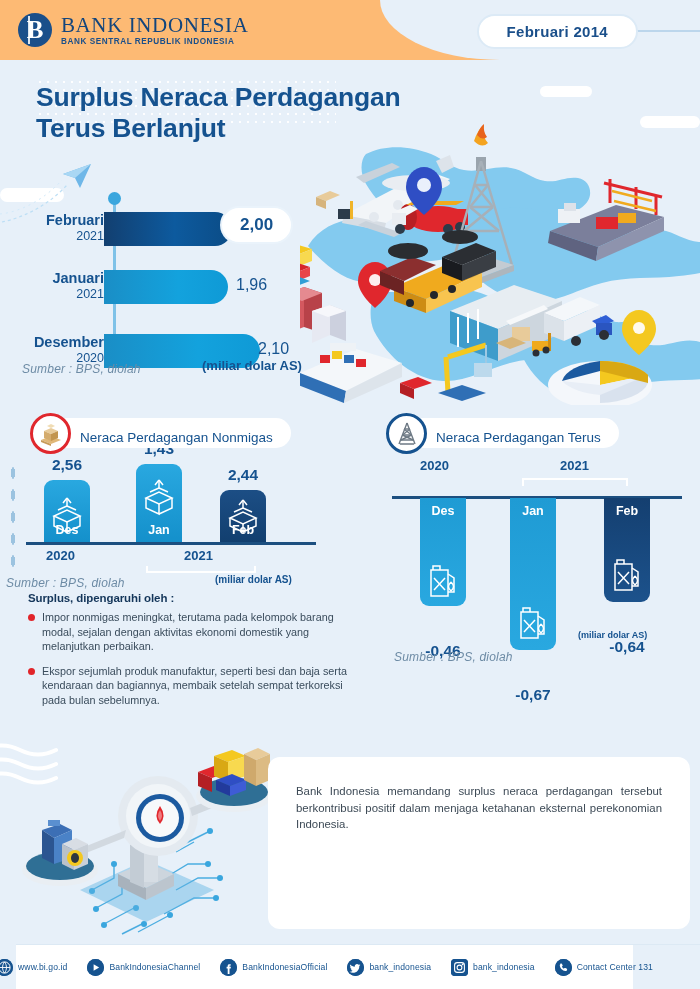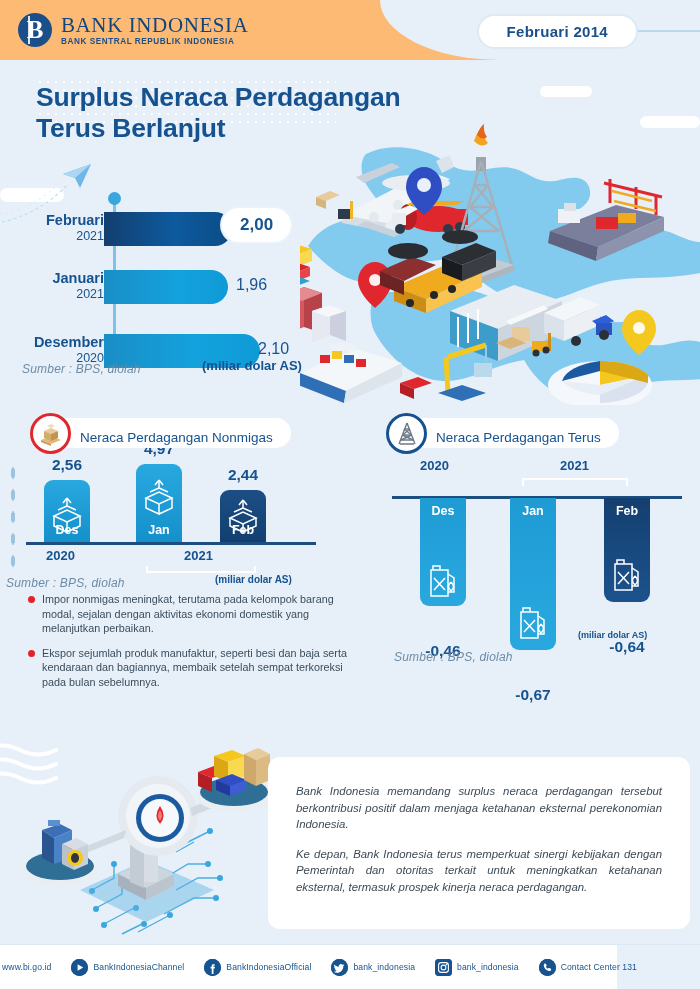--- a/index.html
+++ b/index.html
@@ -138,26 +138,26 @@
     font-size:10.8px; line-height:14.6px; color:#3a4c5c; }
   .bullets li:before{ content:""; position:absolute; left:0; top:4px; width:7px; height:7px;
     border-radius:50%; background:#e1242a; }
   .mg-note{ position:absolute; left:392px; top:680px; width:300px; z-index:6;
     font-size:10.8px; line-height:14.6px; color:#3a4c5c; }
 
   .stmt{
     position:absolute; left:268px; top:757px; width:422px; height:172px; z-index:10;
     background:#fff; border-radius:12px; padding:26px 28px;
   }
-  .stmt p{ font-size:11.4px; line-height:16.5px; color:#3d4a56; text-align:justify;font-style:italic; }
+  .stmt p{ font-size:11.4px; line-height:16.5px; color:#3d4a56; text-align:justify; }
   .stmt p + p{ margin-top:13px; }
 
   
   .footer{
-    position:absolute; left:0; bottom:0; width:617px; height:44px;
+    position:absolute; left:16px; bottom:0; width:617px; height:44px;
     background:#fff; z-index:30;
     display:flex; align-items:center; justify-content:center; gap:20px;
   }
   .footer:before{
     content:""; position:absolute; left:0; top:-1px; width:700px; height:1px; background:#dce9f4;
   }
   .fitem{ display:flex; align-items:center; gap:5px; }
   .fitem span.t{ font-size:8.6px; color:#16538f; letter-spacing:.1px; white-space:nowrap; }
   .ficon{ width:17px; height:17px; border-radius:50%; background:#16538f; position:relative;
      flex:0 0 auto; color:#fff; font-size:10px; line-height:17px; text-align:center; font-weight:700;}
@@ -462,21 +462,21 @@
             <path d="M36 30 L36 40 L23 46"></path>
             <path d="M14 24 L23 20 L23 12 M32 24 L23 20"></path>
             <path d="M23 12 L19 17 M23 12 L27 17"></path>
           </g>
         </svg>
         <div class="nmmon">Des</div>
       </div>
     </div>
 
     <div class="nmcol" style="left:136px;top:0;height:90px;">
-      <div class="nmval" style="top:-12px;">4,97</div>
+      <div class="nmval" style="top:-12px;">1,43</div>
       <div class="nmbar l" style="height:78px;">
         <svg width="46" height="78" viewBox="0 0 46 78" style="position:absolute;left:0;top:4px;">
           <g stroke="#ffffff" stroke-width="1.5" fill="none">
             <path d="M10 30 L23 36 L36 30 L23 24 Z"></path>
             <path d="M10 30 L10 40 L23 46 L23 36"></path>
             <path d="M36 30 L36 40 L23 46"></path>
             <path d="M14 24 L23 20 L23 12 M32 24 L23 20"></path>
             <path d="M23 12 L19 17 M23 12 L27 17"></path>
           </g>
         </svg>
@@ -567,20 +567,21 @@
       </svg>
       <div class="mgmon" style="top:6px;">Feb</div>
     </div>
     <div class="mgval" style="left:219px;top:154px;">-0,64</div>
 
     <div class="source" style="position:absolute;left:16px;top:198px;">Sumber : BPS, diolah</div>
     <div style="position:absolute;left:200px;top:178px;font-size:9px;font-weight:700;color:#15528f;">(miliar dolar AS)</div>
   </div>
 
   <div class="surplus-box">
+    <div class="sb-title">Surplus, dipengaruhi oleh :</div>
     <ul class="bullets">
       <li>Impor nonmigas meningkat, terutama pada kelompok barang modal, sejalan dengan aktivitas ekonomi domestik yang melanjutkan perbaikan.</li>
       <li>Ekspor sejumlah produk manufaktur, seperti besi dan baja serta kendaraan dan bagiannya, membaik setelah sempat terkoreksi pada bulan sebelumnya.</li>
     </ul>
   </div>
 
 
   <svg class="illus" style="left:18px; top:748px; z-index:6;" width="258" height="196" viewBox="0 0 258 196">
 
     <g stroke="#3aa6de" stroke-width="1.4" fill="none" opacity=".9">
@@ -651,21 +652,20 @@
     <path d="M198 32 L214 26 L228 32 L212 38 Z" fill="#2f4ec4"></path>
     <path d="M198 32 L212 38 L212 48 L198 42 Z" fill="#223a9c"></path>
     <path d="M228 32 L212 38 L212 48 L228 42 Z" fill="#3e5cd6"></path>
     <path d="M226 6 L240 0 L252 6 L238 12 Z" fill="#e8cb9a"></path>
     <path d="M226 6 L238 12 L238 38 L226 32 Z" fill="#cfa96c"></path>
     <path d="M252 6 L238 12 L238 38 L252 32 Z" fill="#dcbb83"></path>
   </svg>
 
   <div class="stmt">
     <p>Bank Indonesia memandang surplus neraca perdagangan tersebut berkontribusi positif dalam menjaga ketahanan eksternal perekonomian Indonesia.</p>
-    <p>Ke depan, Bank Indonesia terus memperkuat sinergi kebijakan dengan Pemerintah dan otoritas terkait untuk meningkatkan ketahanan eksternal, termasuk prospek kinerja neraca perdagangan.</p>
   </div>
 
   <div class="footer">
     <div class="fitem">
       <span class="ficon">
         <svg width="17" height="17" viewBox="0 0 17 17" style="display:block">
           <circle cx="8.5" cy="8.5" r="8.5" fill="#16538f"></circle>
           <circle cx="8.5" cy="8.5" r="5.6" fill="none" stroke="#fff" stroke-width="1"></circle>
           <path d="M3 8.5h11M8.5 3c2.6 3 2.6 8 0 11M8.5 3c-2.6 3-2.6 8 0 11" stroke="#fff" stroke-width=".9" fill="none"></path>
         </svg>

